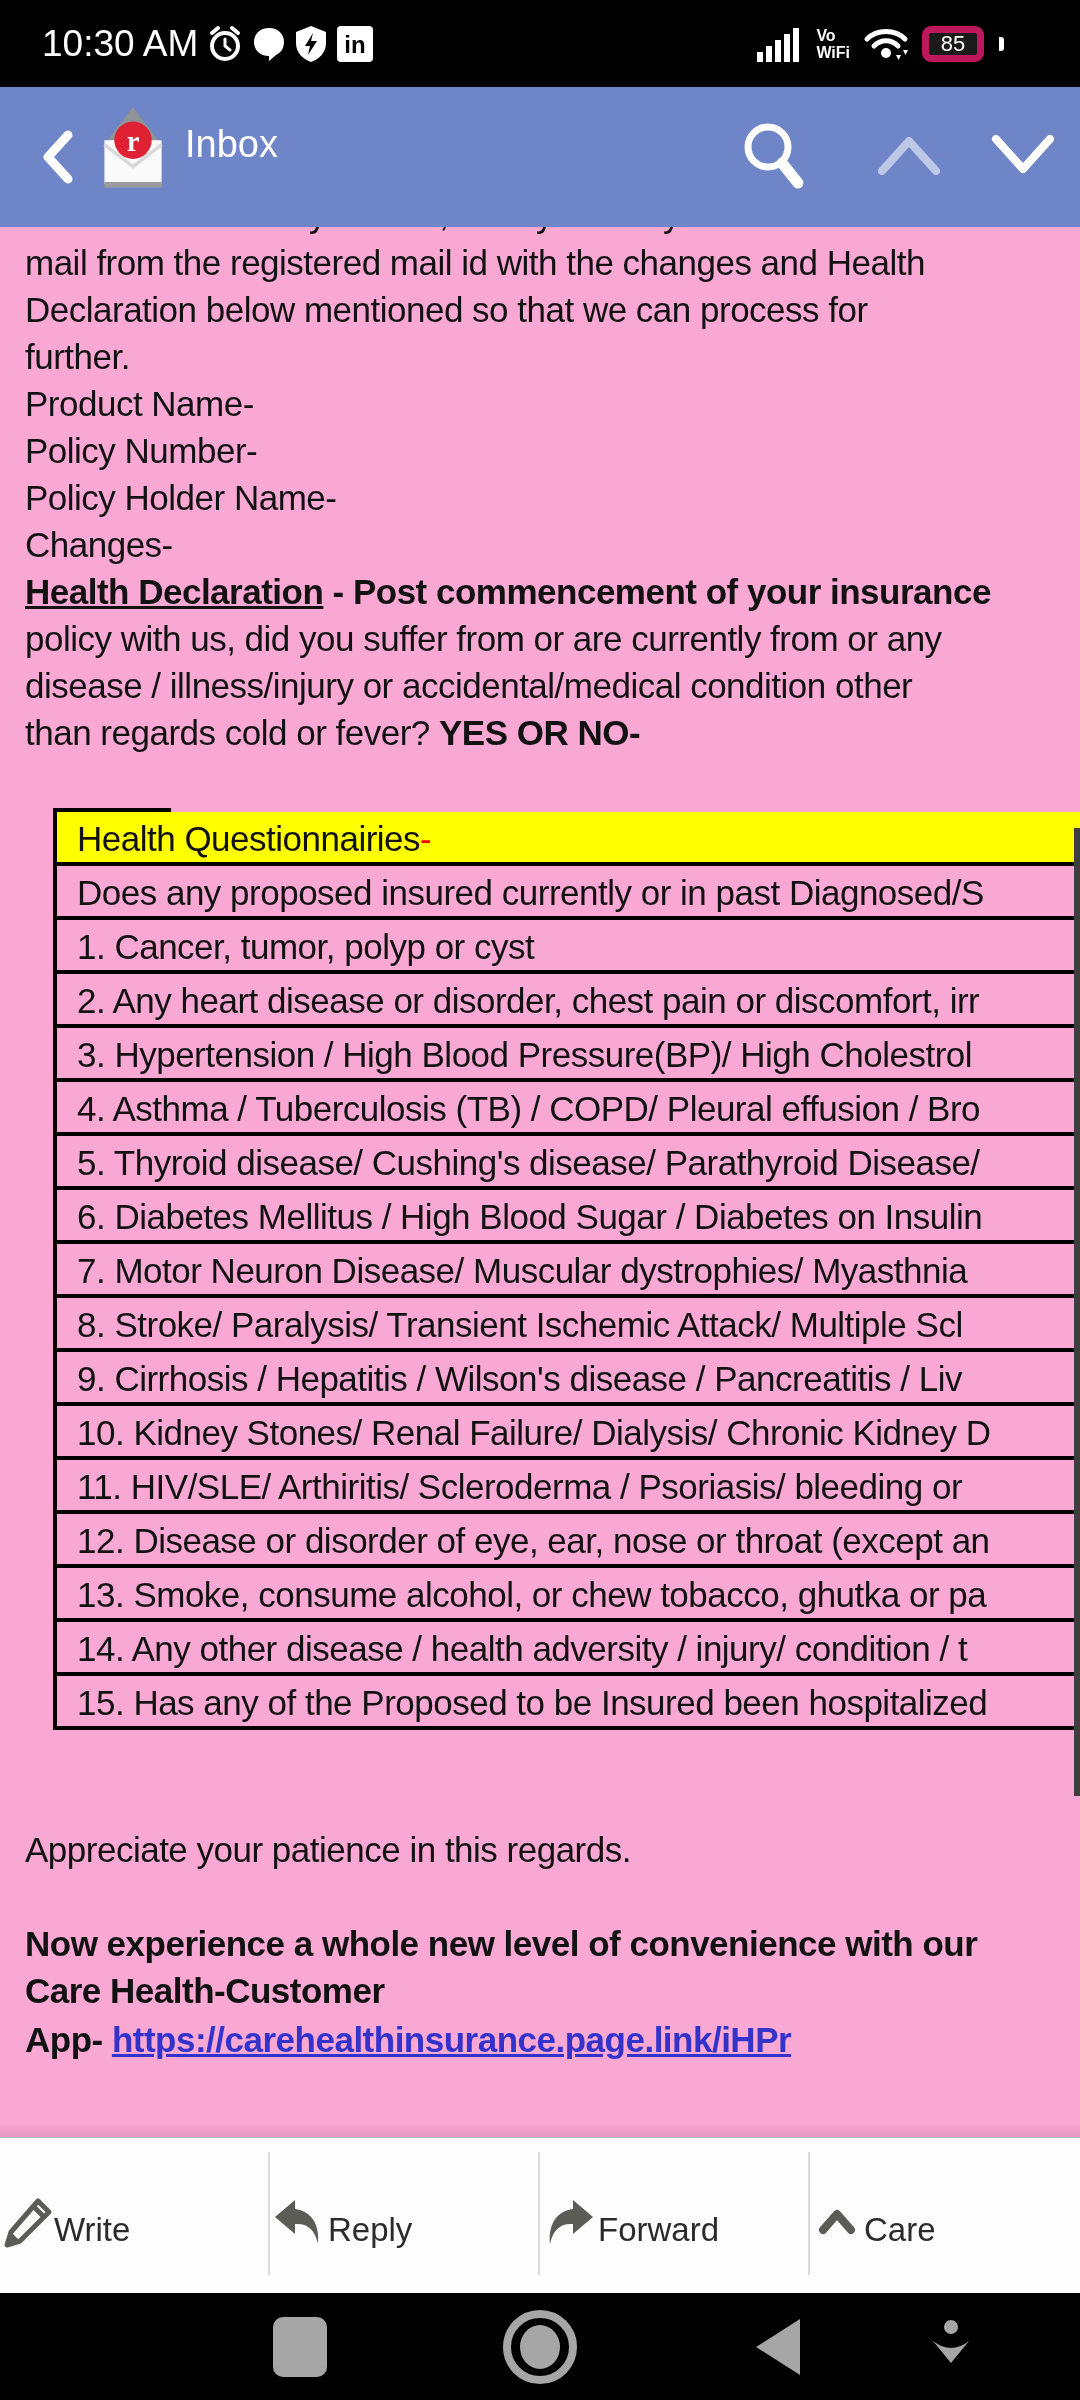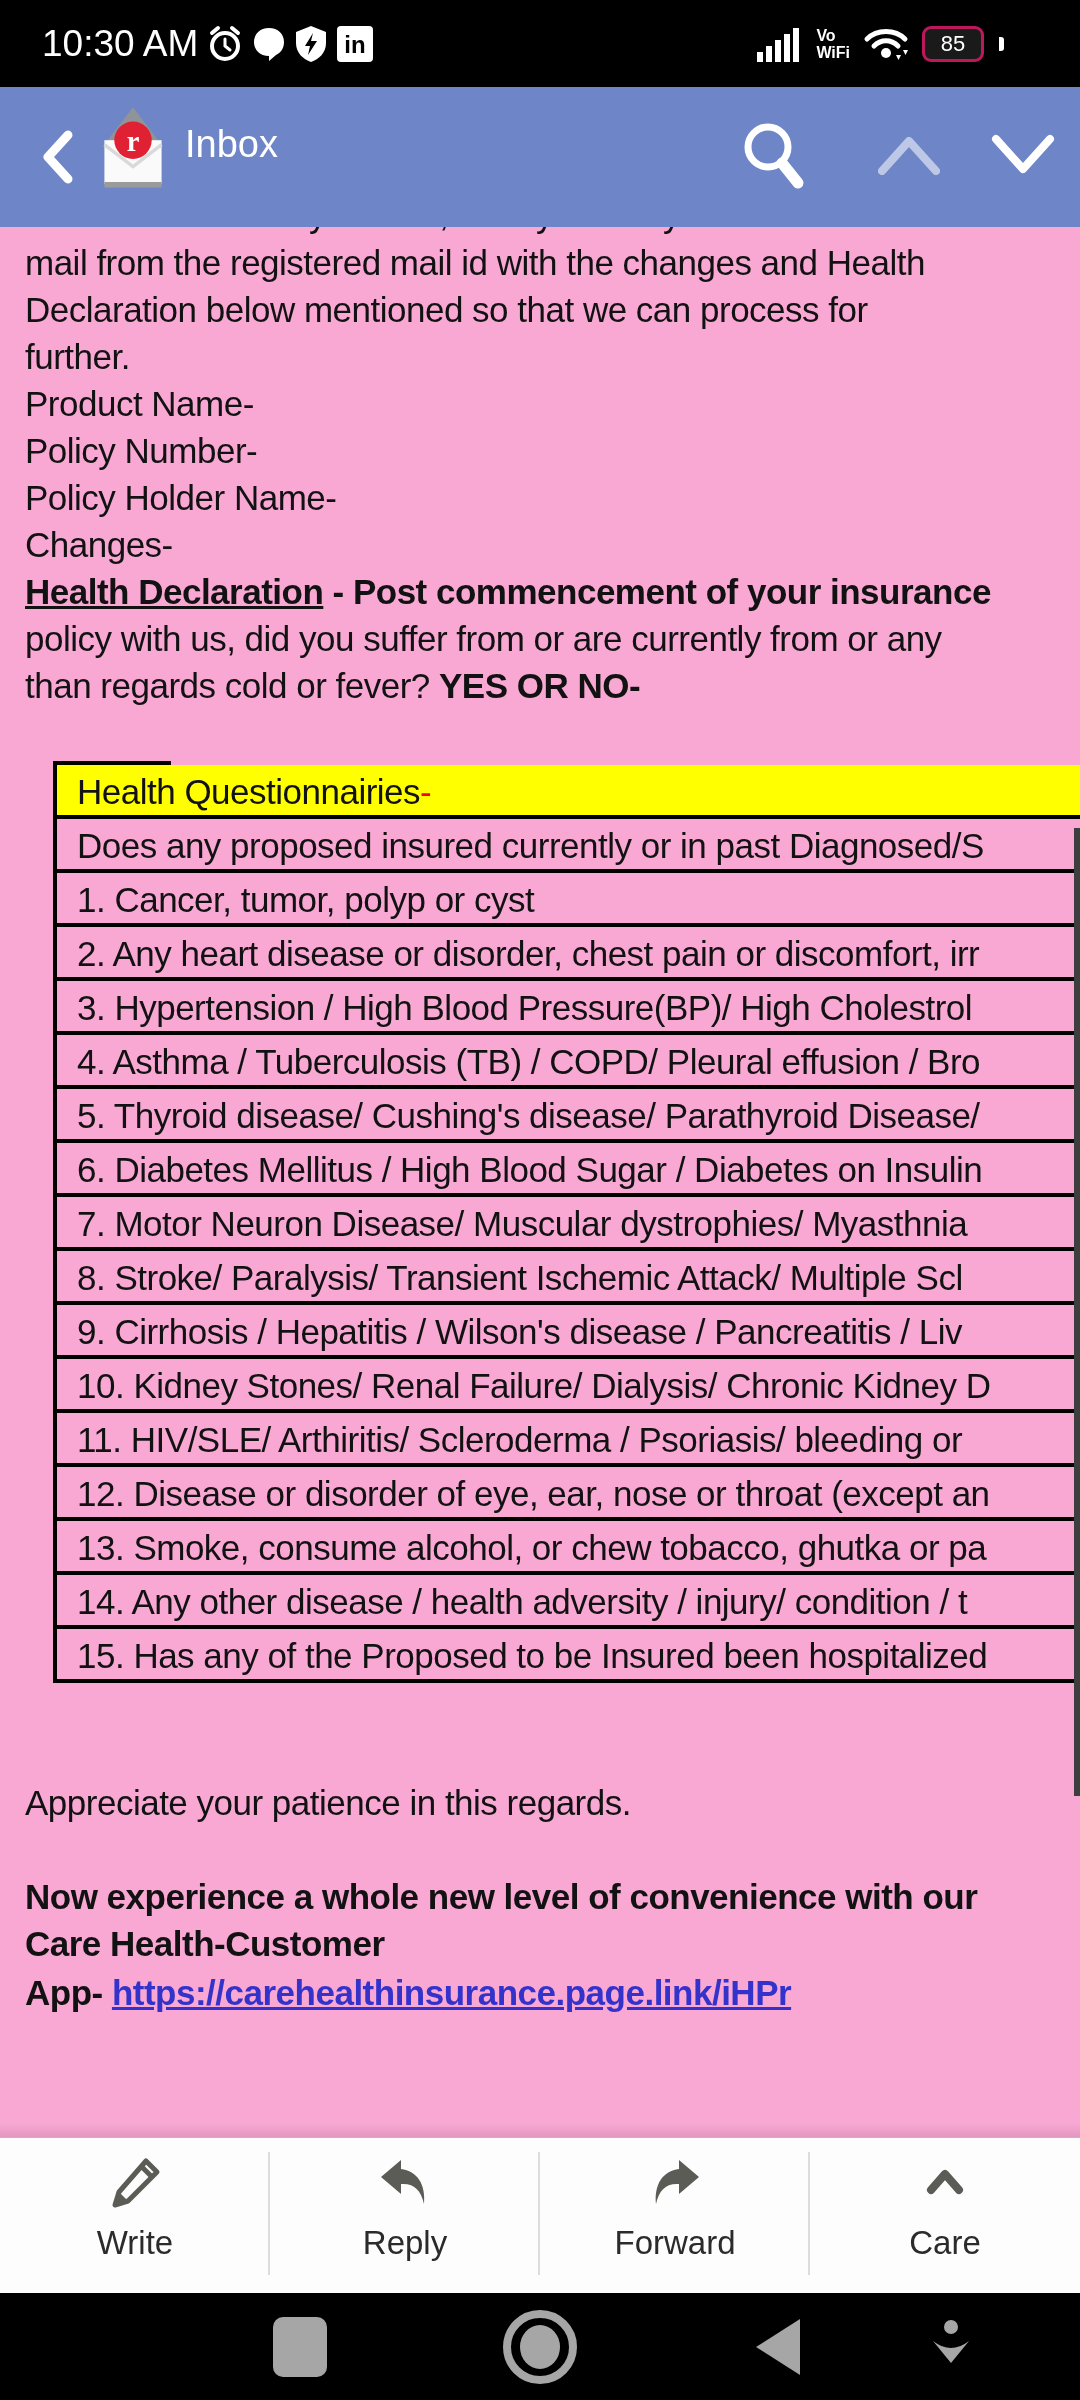--- a/index.html
+++ b/index.html
@@ -8,21 +8,21 @@
   .screen { position:relative; width:1080px; height:2400px; background:#fff; overflow:hidden; }
 
   
   .status-bar { position:absolute; top:0; left:0; width:1080px; height:87px; background:#000;
     display:flex; align-items:center; color:#fff; }
   .sb-left { display:flex; align-items:center; gap:8px; padding-left:42px; }
   .sb-time { font-size:37px; letter-spacing:0; }
   .sb-icon { display:flex; align-items:center; }
   .sb-right { position:absolute; right:76px; top:0; height:87px; display:flex; align-items:center; gap:13px; }
   .vowifi { font-size:16px; line-height:17px; text-align:left; font-weight:bold; }
-  .battery { position:relative; width:62px; height:36px; border:3px solid #be185d; border-radius:9px;
+  .battery { position:relative; width:62px; height:36px; border:7px solid #be185d; border-radius:9px;
     display:flex; align-items:center; justify-content:center; font-size:22px; color:#fff; background:#1a1a1a; }
   .battery-nub { width:5px; height:14px; background:#fff; border-radius:0 3px 3px 0; margin-left:2px; }
 
   
   .app-header { position:absolute; top:87px; left:0; width:1080px; height:140px; background:#6e85c8; }
   .back-chevron { position:absolute; left:34px; top:36px; }
   .rm-logo { position:absolute; left:100px; top:20px; }
   .header-title { position:absolute; left:185px; top:36px; font-size:38px; color:#fff; }
   .hdr-search { position:absolute; left:738px; top:32px; }
   .hdr-up { position:absolute; left:872px; top:42px; opacity:0.55; }
@@ -54,21 +54,21 @@
   .link-line { margin-top:2px; white-space:nowrap; }
 
   
   .scroll-thumb { position:absolute; right:0px; top:828px; width:6px; height:968px; background:#3e3e3e; }
 
   
   .toolbar { position:absolute; top:2137px; left:0; width:1080px; height:156px; background:#fdfdfd;
     border-top:1px solid #cfcfcf; display:flex; }
   .toolbar::before { content:""; position:absolute; top:-15px; left:0; right:0; height:15px;
     background:linear-gradient(to bottom, rgba(0,0,0,0), rgba(0,0,0,0.10)); }
-  .tb-item { position:relative; flex:1; display:flex; flex-direction:column; align-items:center;
+  .tb-item { position:relative; flex:1; display:flex; flex-direction:row; align-items:center;
     justify-content:flex-start; padding-top:18px; cursor:pointer; }
   .tb-item:not(:last-child)::after { content:""; position:absolute; right:0; top:14px; bottom:18px;
     width:2px; background:#dcdcdc; }
   .tb-label { margin-top:10px; font-size:33px; color:#2b2b2b; }
 
   
   .navbar { position:absolute; top:2293px; left:0; width:1080px; height:107px; background:#000; }
   .nav-recents { position:absolute; left:273px; top:24px; width:54px; height:60px;
     background:#a6a6a6; border-radius:10px; }
   .nav-home { position:absolute; left:503px; top:17px; width:74px; height:74px;
@@ -187,20 +187,21 @@
     <div class="tline">Declaration below mentioned so that we can process for</div>
     <div class="tline">further.</div>
 
     <div class="tline">Product Name-</div>
     <div class="tline">Policy Number-</div>
     <div class="tline">Policy Holder Name-</div>
     <div class="tline">Changes-</div>
 
     <div class="tline"><span class="bold-underline">Health Declaration</span><span class="bold"> - Post commencement of your insurance</span></div>
     <div class="tline">policy with us, did you suffer from or are currently from or any</div>
+    <div class="tline">disease / illness/injury or accidental/medical condition other</div>
     <div class="tline"><span>than regards cold or fever? </span><span class="bold">YES OR NO-</span></div>
 
     <div class="spacer-52"></div>
 
     <div class="hq-table">
       <div class="hq-topseg"></div>
       <div class="hq-header"><span>Health Questionnairies</span><span class="hq-dash">-</span></div>
       <div class="hq-row">Does any proposed insured currently or in past Diagnosed/S</div>
       <div class="hq-row">1. Cancer, tumor, polyp or cyst</div>
       <div class="hq-row">2. Any heart disease or disorder, chest pain or discomfort, irr</div>

